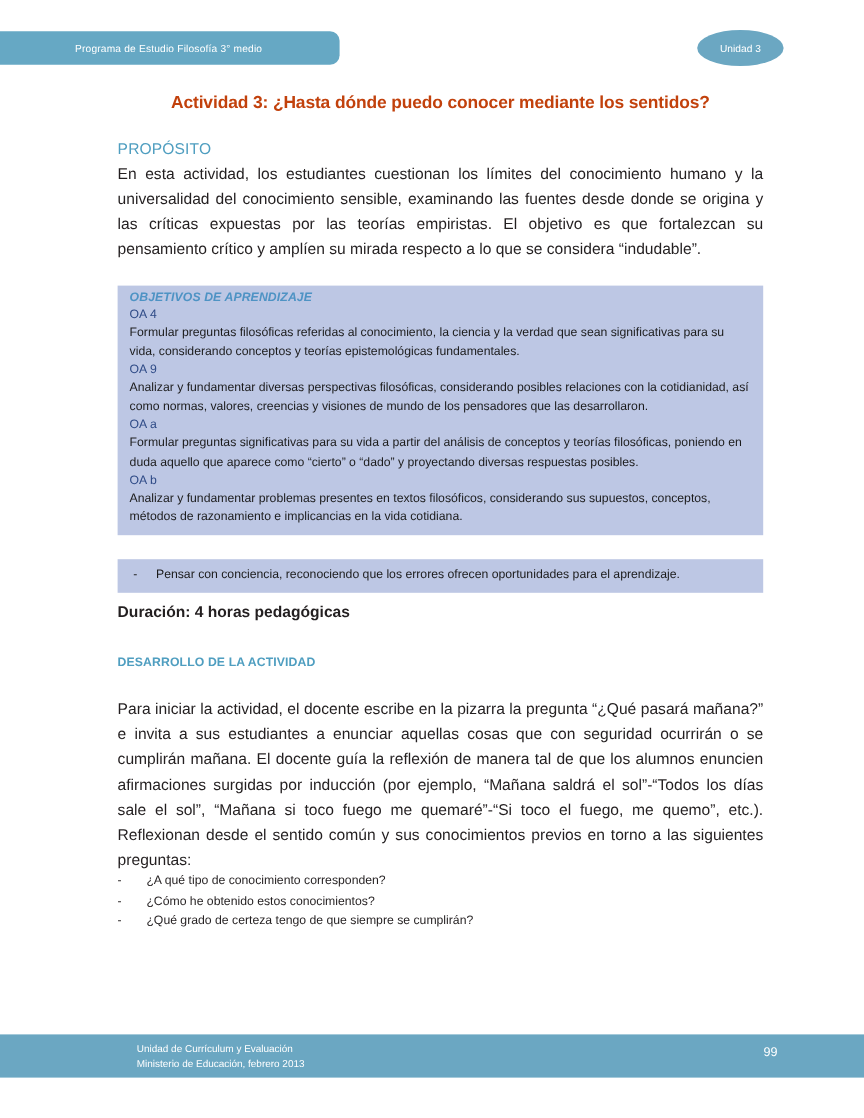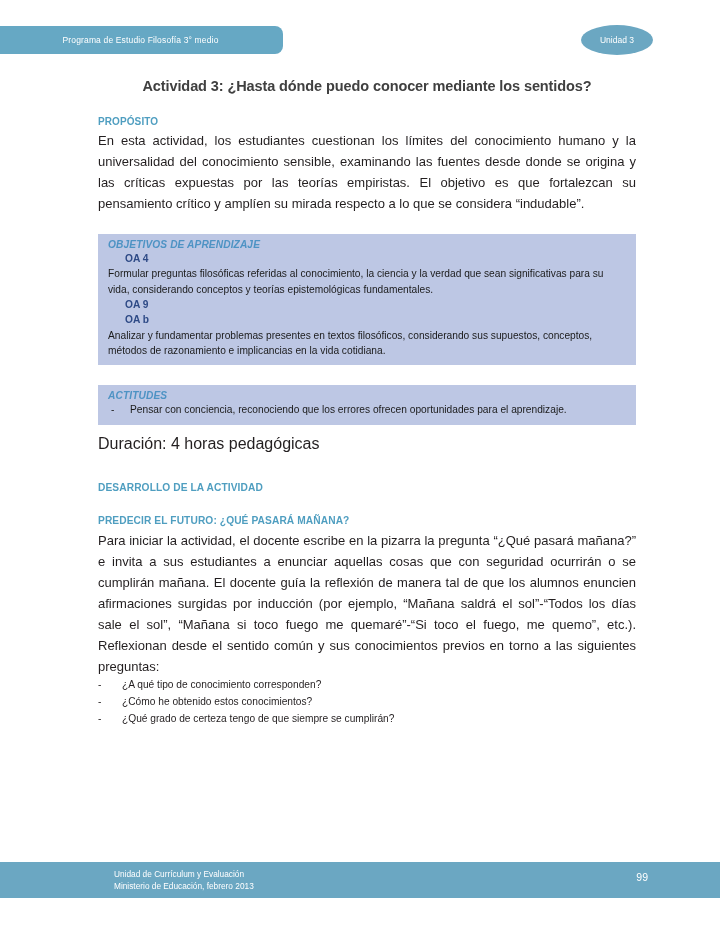--- a/index.html
+++ b/index.html
@@ -59,31 +59,31 @@
   
   .content {
     position: absolute;
     left: 98px;
     top: 78px;
     width: 538px;
   }
 
   .activity-title {
     text-align: center;
-    color: #404040;
+    color: #c2410c;
     font-size: 14.5px;
     font-weight: bold;
     margin-bottom: 22px;
     letter-spacing: -0.1px;
   }
 
   .section-head {
     color: #4f9ec0;
-    font-size: 10px;
-    font-weight: bold;
+    font-size: 13px;
+    font-weight: normal;
     letter-spacing: 0.1px;
     margin-bottom: 3px;
   }
 
   p.body-text {
     color: #231f20;
     font-size: 13px;
     line-height: 1.62;
     text-align: justify;
   }
@@ -99,23 +99,22 @@
     color: #4e93c4;
     font-size: 10.2px;
     font-weight: bold;
     margin-bottom: 1px;
     letter-spacing: 0.1px;
     font-style: italic;
   }
   .oa-code {
     color: #2e4a86;
     font-size: 10.2px;
-    font-weight: bold;
+    font-weight: normal;
     line-height: 1.5;
-    margin-left: 17px;
   }
   .oa-text {
     color: #1b1b1b;
     font-size: 10.2px;
     line-height: 1.5;
   }
 
   .oa-box { margin-bottom: 20px; }
 
   
@@ -125,23 +124,24 @@
     font-size: 10.2px;
     line-height: 1.5;
     color: #1b1b1b;
     margin-top: 1px;
   }
   .att-dash { width: 22px; flex: 0 0 22px; padding-left: 3px; }
   .att-label { flex: 1; }
 
   .duracion {
     color: #231f20;
-    font-size: 16px;
+    font-size: 13px;
     line-height: 1.6;
     margin-bottom: 26px;
+    font-weight: bold;
   }
 
   .desarrollo-head {
     color: #4f9ec0;
     font-size: 10.2px;
     font-weight: bold;
     margin-bottom: 22px;
     letter-spacing: 0.1px;
   }
   .subsection-head {
@@ -211,39 +211,42 @@
 
     <div class="blue-box oa-box">
       <div class="box-title">OBJETIVOS DE APRENDIZAJE</div>
 
       <div>
         <div class="oa-code">OA 4</div>
         <div class="oa-text">Formular preguntas filosóficas referidas al conocimiento, la ciencia y la verdad que sean significativas para su vida, considerando conceptos y teorías epistemológicas fundamentales.</div>
       </div>
       <div>
         <div class="oa-code">OA 9</div>
+        <div class="oa-text">Analizar y fundamentar diversas perspectivas filosóficas, considerando posibles relaciones con la cotidianidad, así como normas, valores, creencias y visiones de mundo de los pensadores que las desarrollaron.</div>
+      </div>
+      <div>
+        <div class="oa-code">OA a</div>
+        <div class="oa-text">Formular preguntas significativas para su vida a partir del análisis de conceptos y teorías filosóficas, poniendo en duda aquello que aparece como “cierto” o “dado” y proyectando diversas respuestas posibles.</div>
       </div>
       <div>
         <div class="oa-code">OA b</div>
         <div class="oa-text">Analizar y fundamentar problemas presentes en textos filosóficos, considerando sus supuestos, conceptos, métodos de razonamiento e implicancias en la vida cotidiana.</div>
       </div>
     </div>
 
     <div class="blue-box actitudes-box">
-      <div class="box-title">ACTITUDES</div>
       <div class="att-item">
         <span class="att-dash">-</span>
         <span class="att-label">Pensar con conciencia, reconociendo que los errores ofrecen oportunidades para el aprendizaje.</span>
       </div>
     </div>
 
     <div class="duracion">Duración: 4 horas pedagógicas</div>
 
     <div class="desarrollo-head">DESARROLLO DE LA ACTIVIDAD</div>
-    <div class="subsection-head">PREDECIR EL FUTURO: ¿QUÉ PASARÁ MAÑANA?</div>
     <p class="body-text">Para iniciar la actividad, el docente escribe en la pizarra la pregunta “¿Qué pasará mañana?” e invita a sus estudiantes a enunciar aquellas cosas que con seguridad ocurrirán o se cumplirán mañana. El docente guía la reflexión de manera tal de que los alumnos enuncien afirmaciones surgidas por inducción (por ejemplo, “Mañana saldrá el sol”-“Todos los días sale el sol”, “Mañana si toco fuego me quemaré”-“Si toco el fuego, me quemo”, etc.). Reflexionan desde el sentido común y sus conocimientos previos en torno a las siguientes preguntas:</p>
 
     <div class="q-item">
       <span class="q-dash">-</span>
       <span class="q-label">¿A qué tipo de conocimiento corresponden?</span>
     </div>
     <div class="q-item">
       <span class="q-dash">-</span>
       <span class="q-label">¿Cómo he obtenido estos conocimientos?</span>
     </div>

